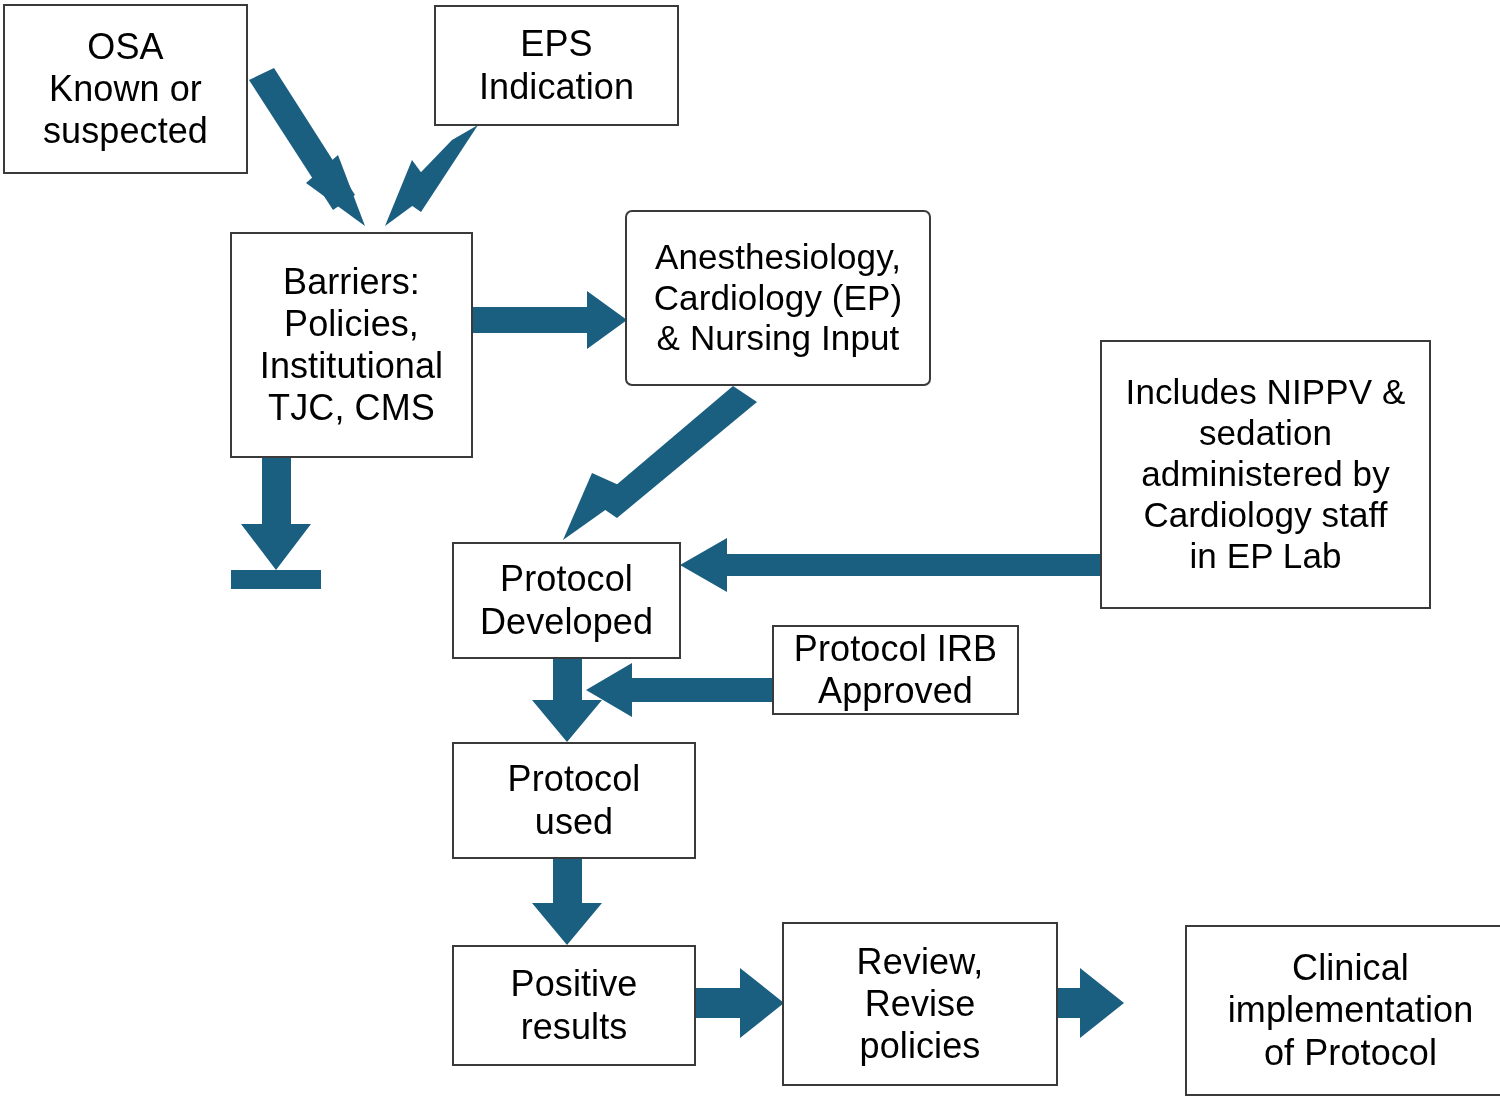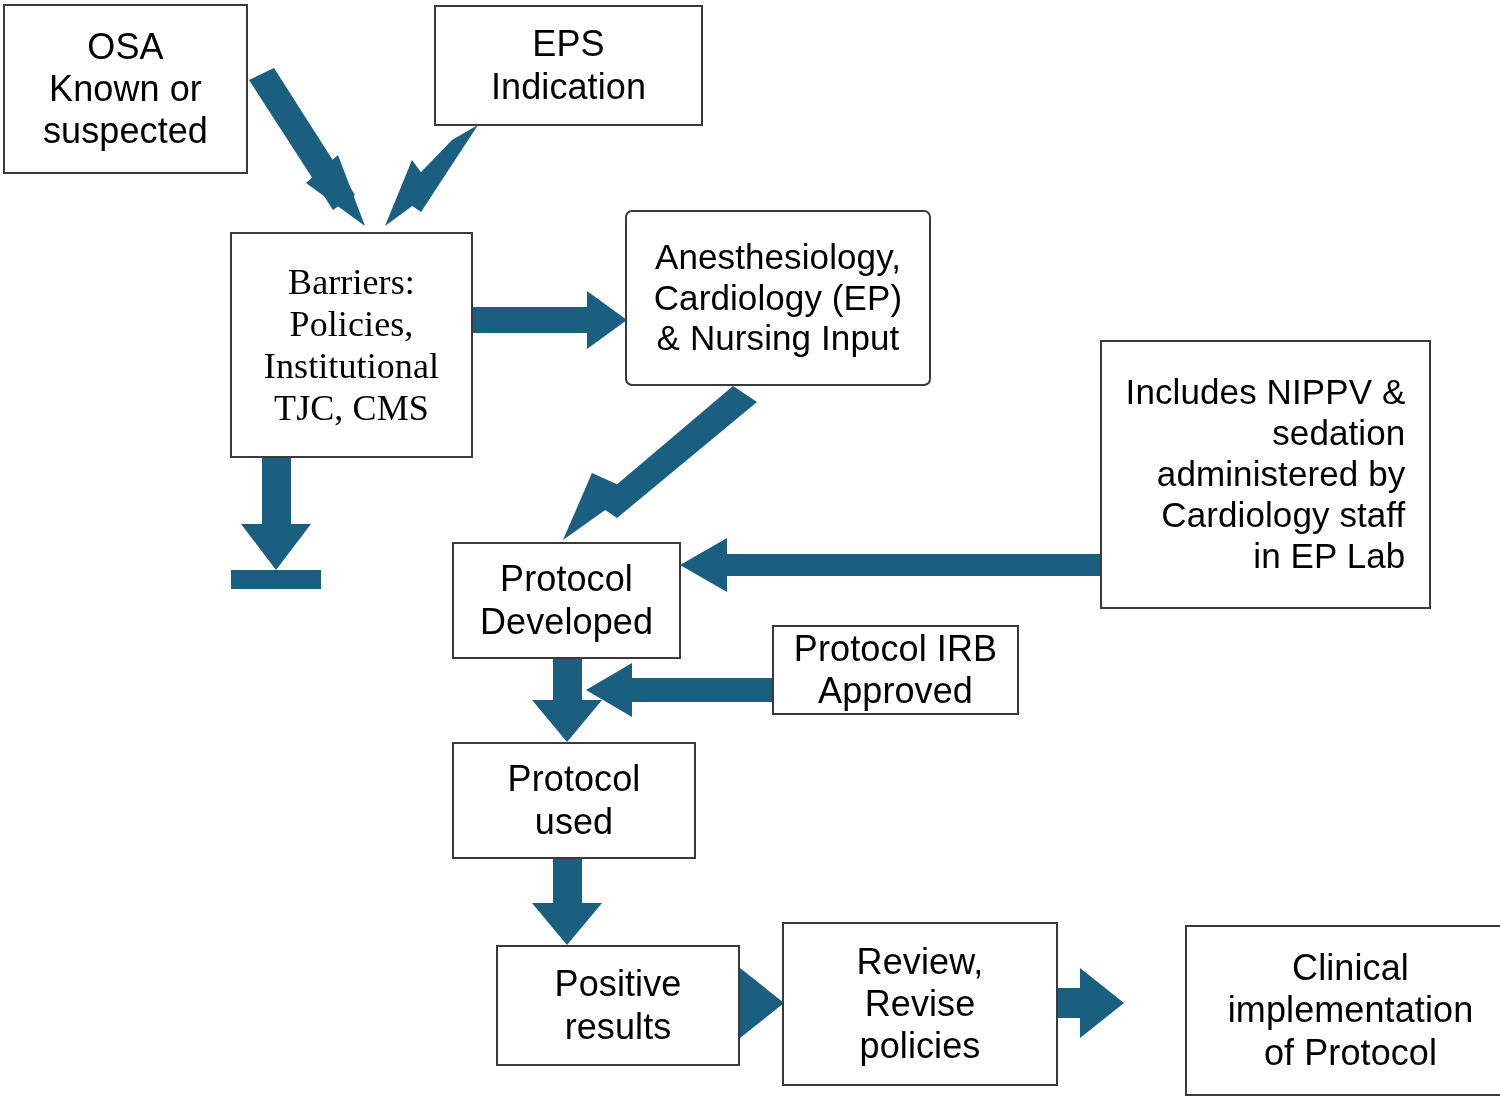--- a/index.html
+++ b/index.html
@@ -99,48 +99,48 @@
         <polygon points="1025,988 1080,988 1080,968 1124,1003 1080,1038 1080,1018 1025,1018"></polygon>
       </g>
 
     </g>
   </svg>
 
   <div class="node" style="left:3px; top:4px; width:245px; height:170px;">OSA
 Known or
 suspected</div>
 
-  <div class="node" style="left:434px; top:5px; width:269px; height:121px;">EPS
+  <div class="node" style="left:434px; top:5px; width:245px; height:121px;">EPS
 Indication</div>
 
-  <div class="node" style="left:230px; top:232px; width:243px; height:226px;font-family:Liberation Serif, serif;">Barriers:
+  <div class="node" style="left:230px; top:232px; width:243px; height:226px;">Barriers:
 Policies,
 Institutional
 TJC, CMS</div>
 
   <div class="node tight" style="left:625px; top:210px; width:306px; height:176px;border-radius:7px;">Anesthesiology,
 Cardiology (EP)
 &amp; Nursing  Input</div>
 
-  <div class="node tight" style="left:1100px; top:340px; width:331px; height:269px;text-align:right;">Includes NIPPV &amp;
+  <div class="node tight" style="left:1100px; top:340px; width:331px; height:269px;">Includes NIPPV &amp;
 sedation
 administered by
 Cardiology staff
 in EP Lab</div>
 
   <div class="node" style="left:452px; top:542px; width:229px; height:117px;">Protocol
 Developed</div>
 
   <div class="node" style="left:772px; top:625px; width:247px; height:90px;">Protocol IRB
 Approved</div>
 
   <div class="node" style="left:452px; top:742px; width:244px; height:117px;">Protocol
 used</div>
 
-  <div class="node" style="left:452px; top:945px; width:244px; height:121px;margin-left:44px;">Positive
+  <div class="node" style="left:452px; top:945px; width:244px; height:121px;">Positive
 results</div>
 
   <div class="node" style="left:782px; top:922px; width:276px; height:164px;">Review,
 Revise
 policies</div>
 
   <div class="node" style="left:1165px; top:925px; width:331px; height:171px;margin-left:20px;">Clinical
 implementation
 of Protocol</div>
 

